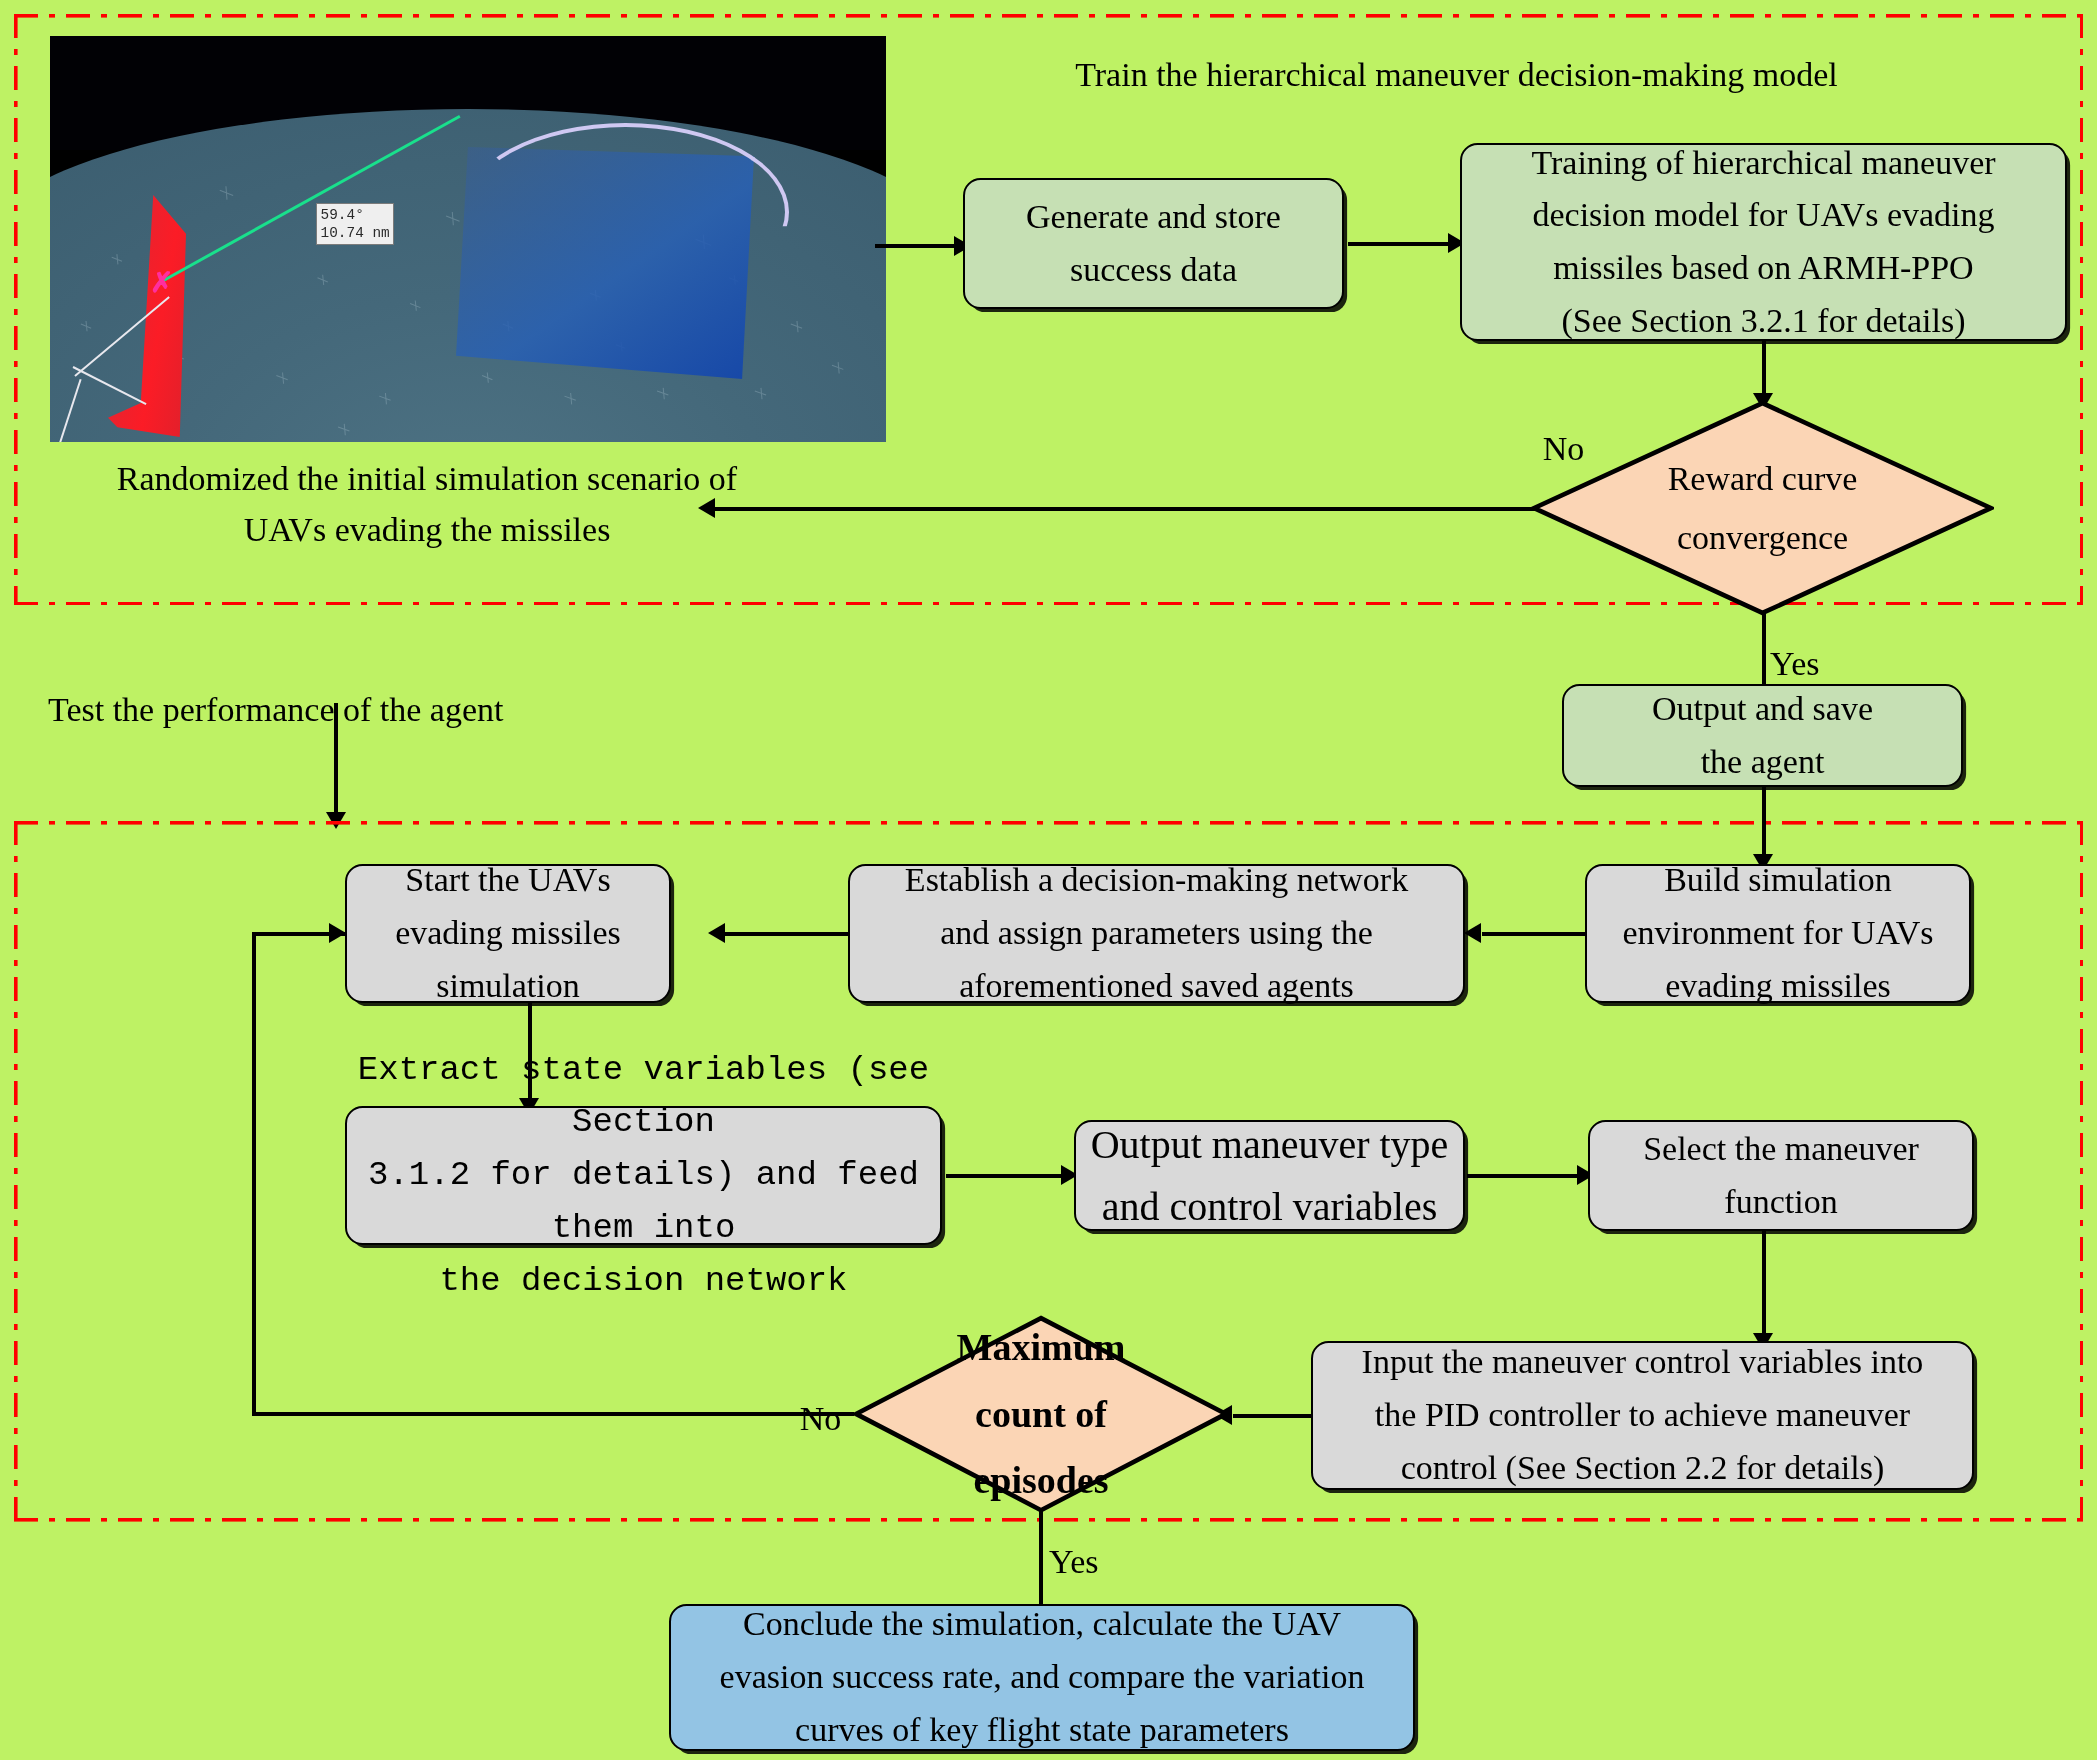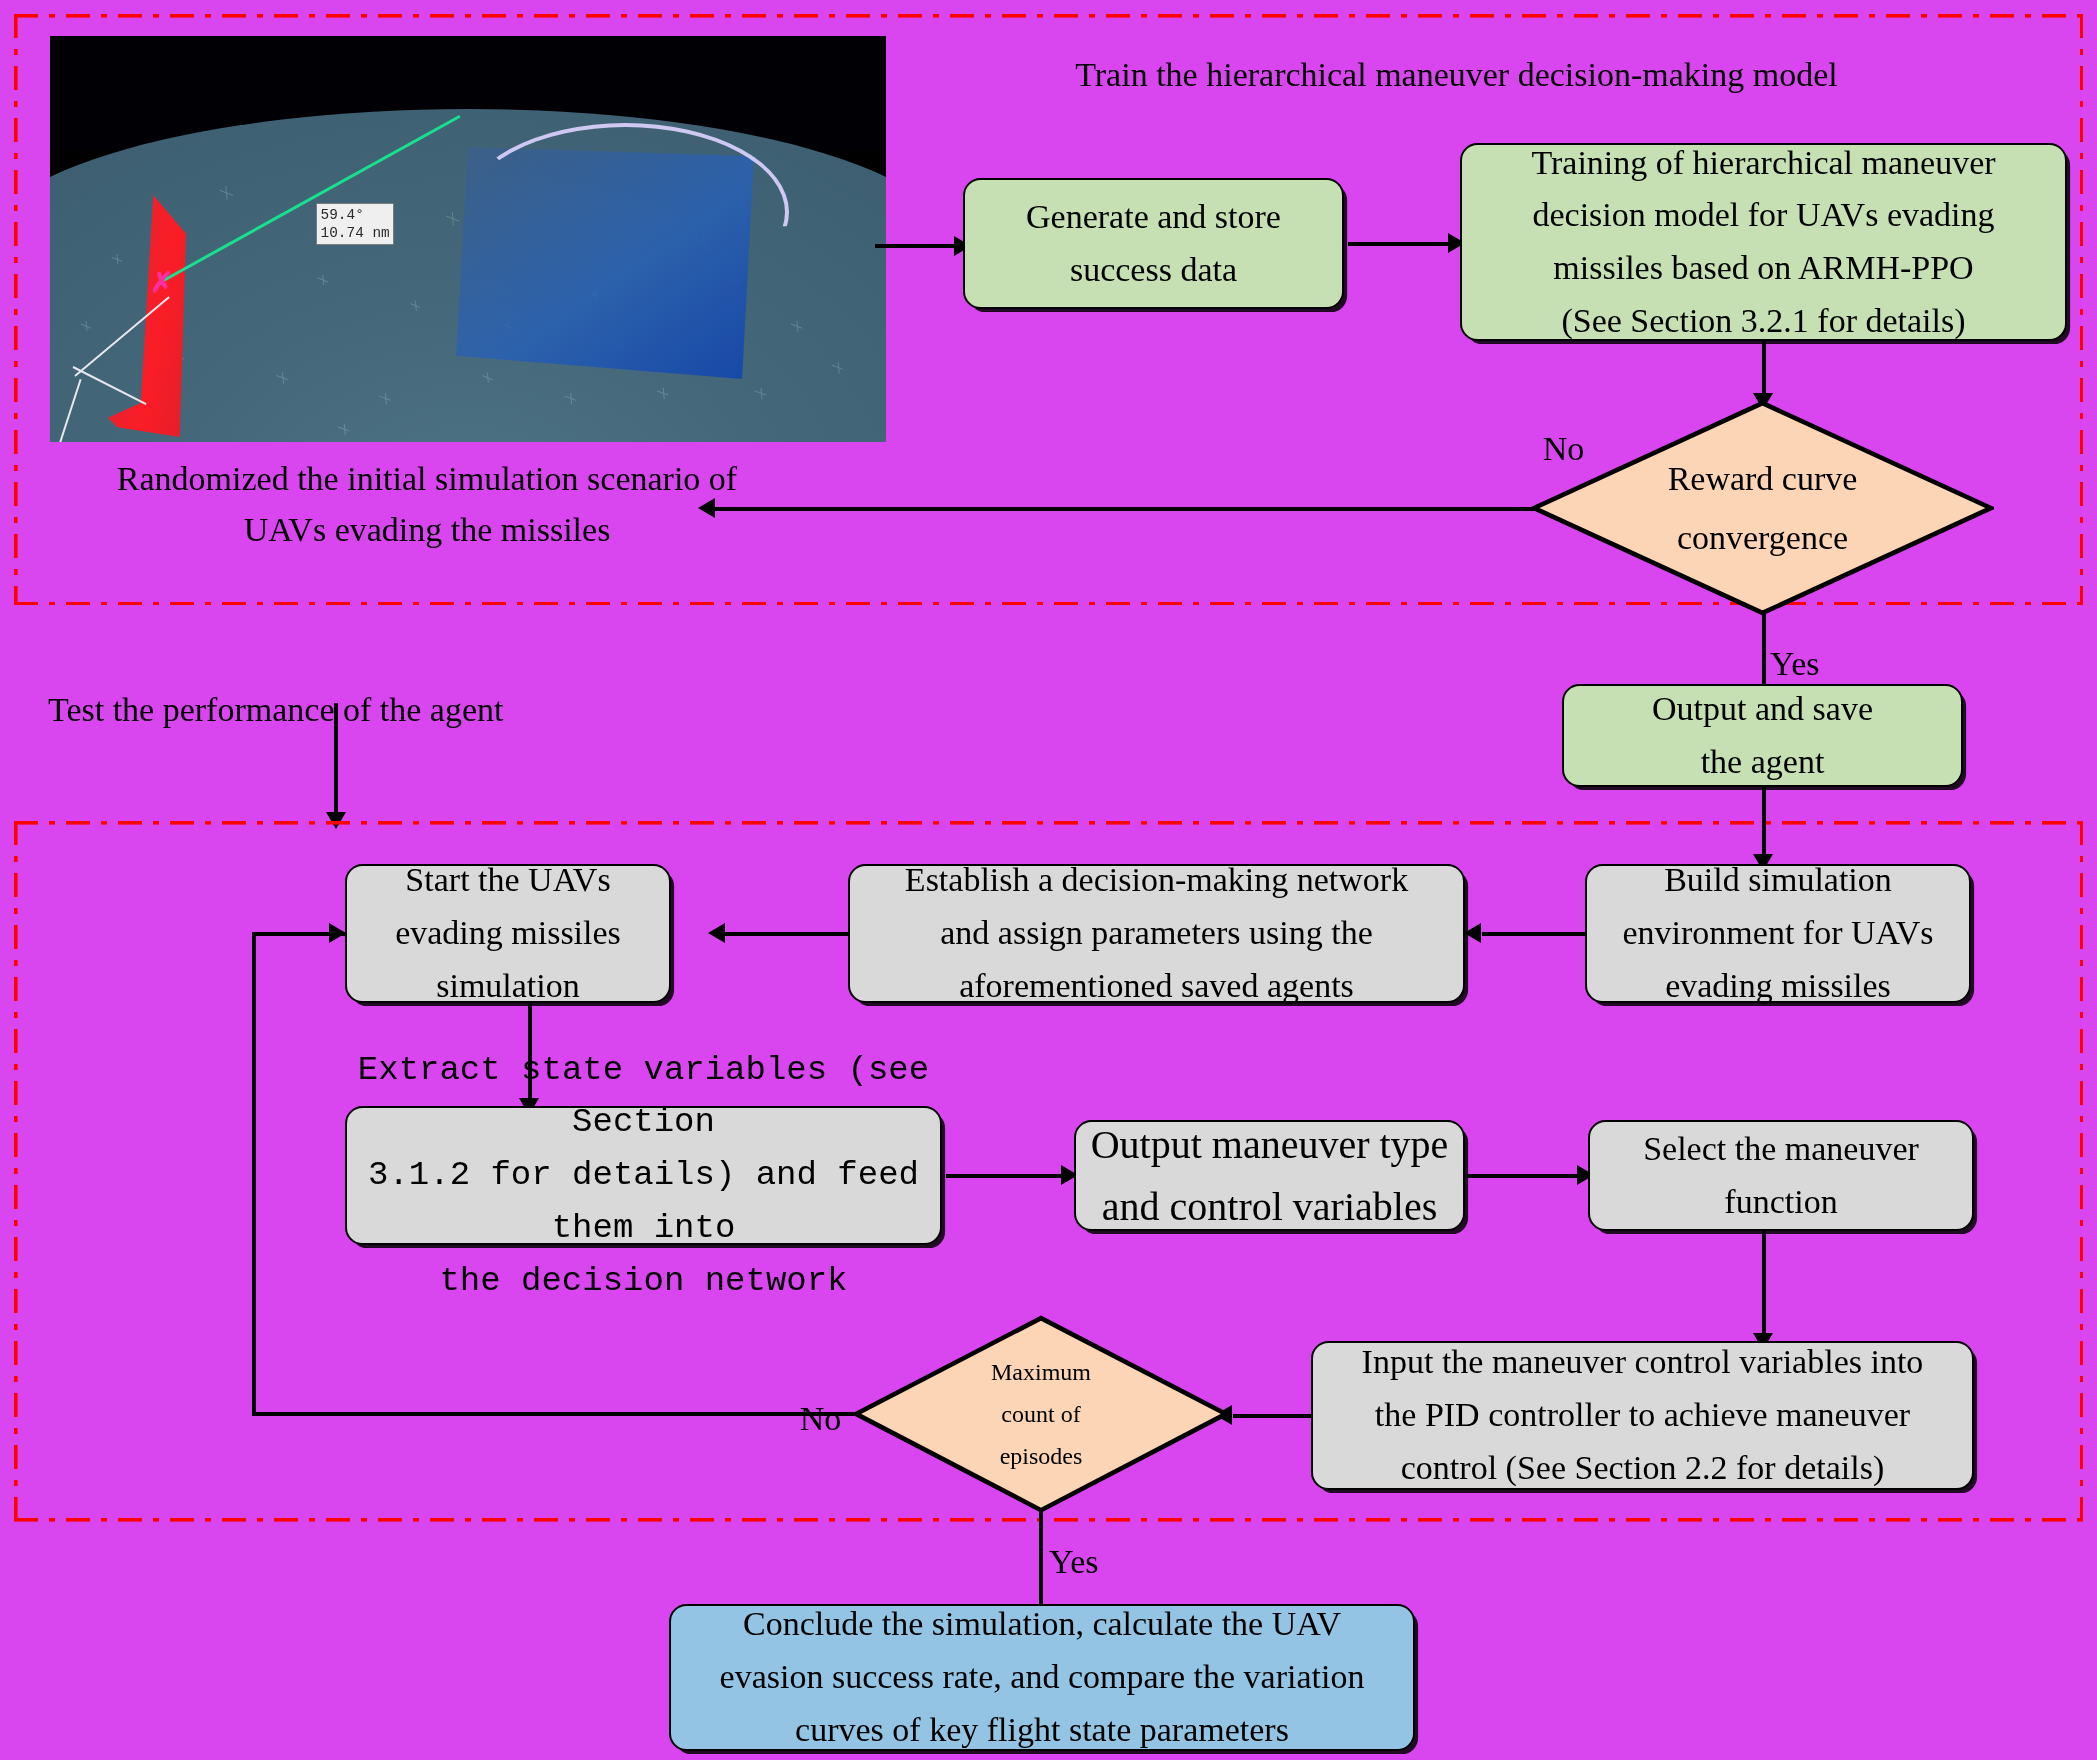--- a/index.html
+++ b/index.html
@@ -7,21 +7,21 @@
     padding: 0;
     background: #ffffff;
   }
   body {
     font-family: "Liberation Serif", "DejaVu Serif", serif;
   }
   #canvas {
     position: relative;
     width: 2097px;
     height: 1760px;
-    background: #d946ef;
+    background: #bef264;
     overflow: hidden;
   }
 
   
   .region {
     position: absolute;
     border: 3.6px dashed #ff0000;
     box-sizing: border-box;
     background: transparent;
   }
@@ -331,21 +331,21 @@
 control (See Section 2.2 for details)</span>
   </div>
 
   <div class="hline" style="left:1233px; top:1414px; width:80px;"></div>
   <div class="arrowhead ah-left" style="left:1215px; top:1405px;"></div>
 
   <div class="diamond" style="left:853px; top:1315px; width:376px; height:198px;">
     <svg class="dshape" viewBox="0 0 730 385" preserveAspectRatio="none">
       <polygon points="365,6 724,192 365,379 6,192" fill="#fbd5b5" stroke="#000000" stroke-width="9"></polygon>
     </svg>
-    <div class="dtext" style="font-size:24px; white-space:pre-line;">Maximum
+    <div class="dtext" style="font-size:38px; white-space:pre-line;font-weight:bold;">Maximum
 count of
 episodes</div>
   </div>
 
   <div class="label" style="left:777px; top:1393px; width:87px; font-size:34px;">No</div>
 
   <div class="hline" style="left:252px; top:1412px; width:602px;"></div>
   <div class="vline" style="left:252px; top:932px; height:484px;"></div>
   <div class="hline" style="left:252px; top:932px; width:95px;"></div>
   <div class="arrowhead ah-right" style="left:329px; top:923px;"></div>

